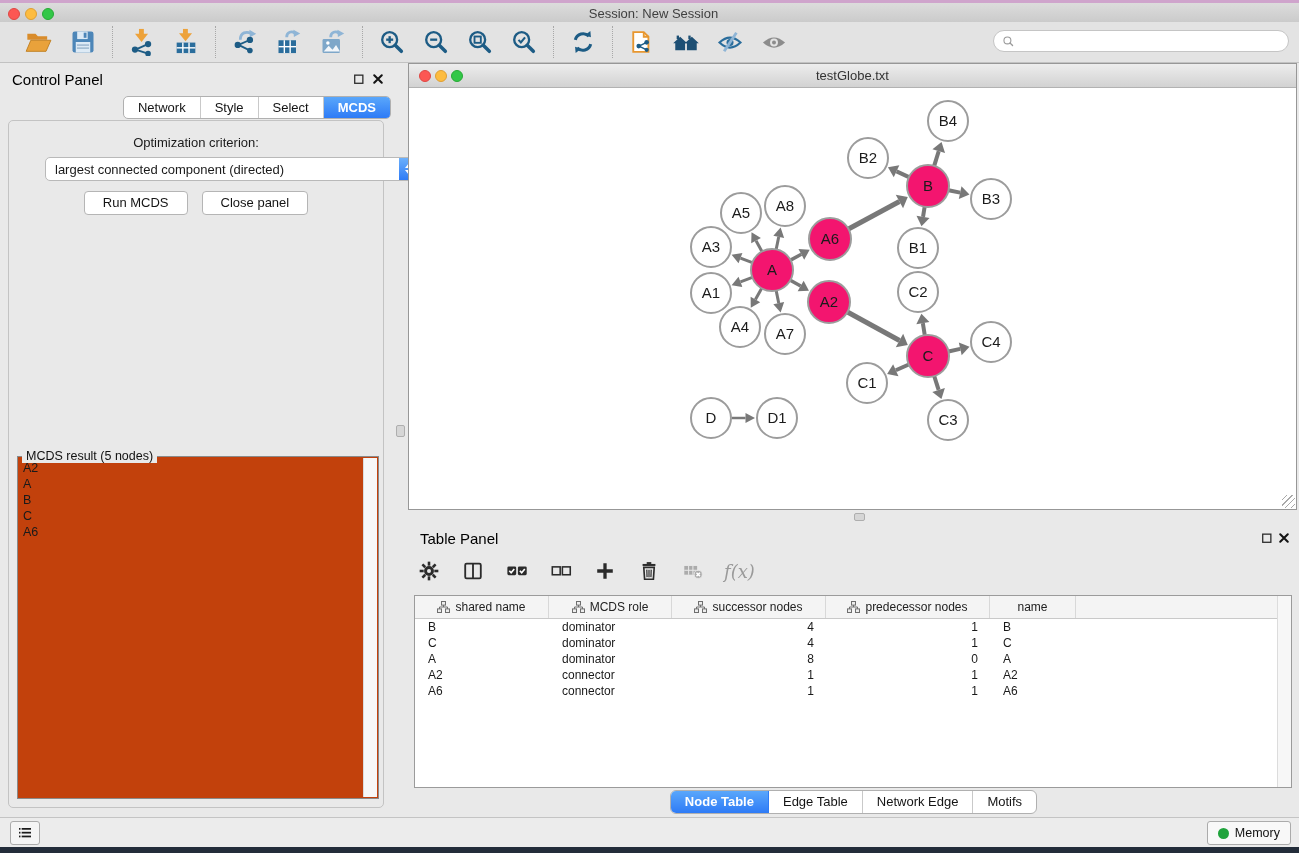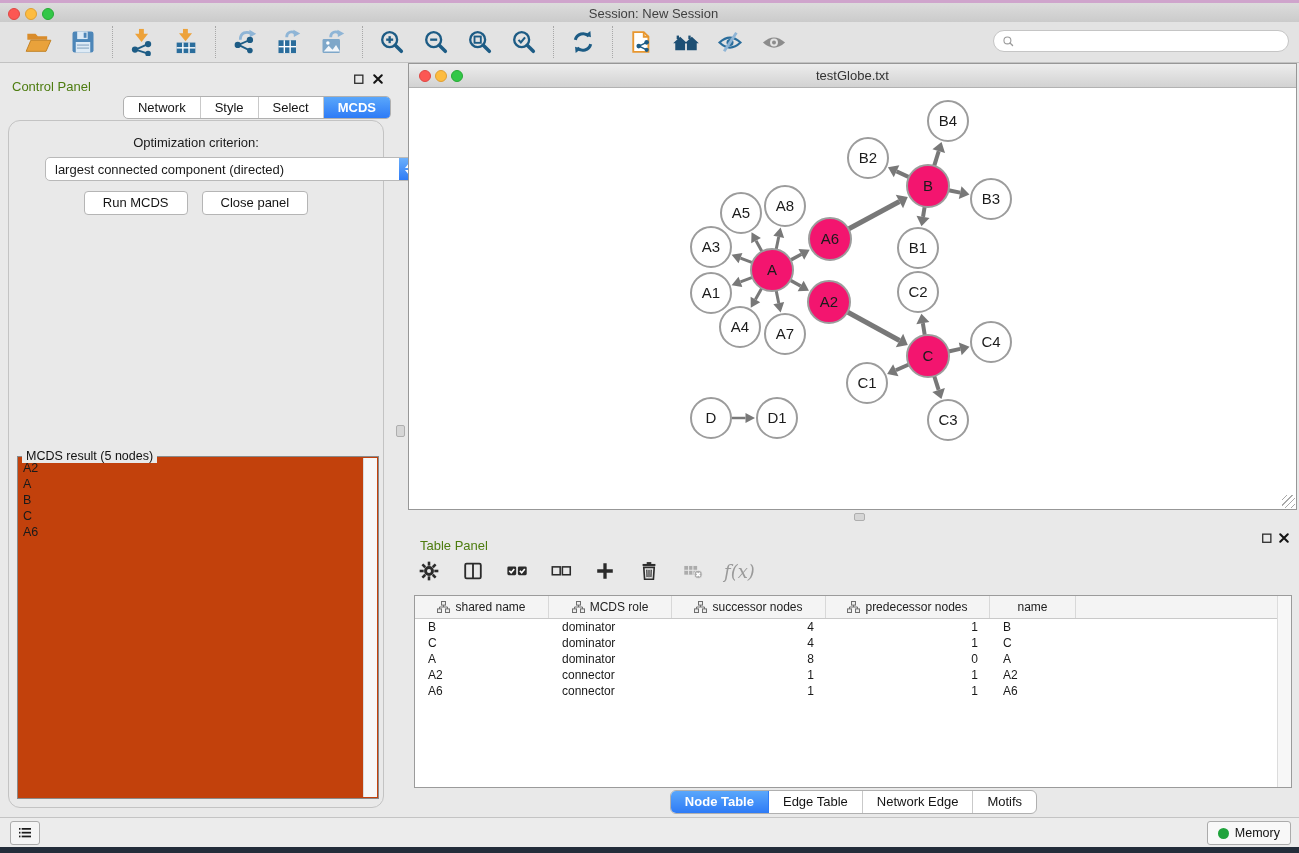--- a/index.html
+++ b/index.html
@@ -20,29 +20,29 @@
   .tgroup{display:flex;align-items:center;gap:10px;padding:0 12px;}
   .tsep{width:0;height:32px;border-left:1px dotted #a8a8a8;}
   .ticon{width:34px;height:32px;display:inline-flex;align-items:center;justify-content:center;}
   .ticon svg{width:28px;height:28px;}
   .search{position:absolute;right:10px;top:8px;width:296px;height:22px;background:#fff;
           border:1px solid #c5c5c5;border-radius:12px;display:flex;align-items:center;padding:0 8px;box-sizing:border-box;}
   .search svg{width:13px;height:13px;margin-right:5px;flex:none;}
   .search input{border:none;outline:none;flex:1;font-size:12px;font-family:"Liberation Sans",sans-serif;background:transparent;}
   
   .cpanel{position:absolute;top:63px;left:0;width:391px;bottom:35px;}
-  .panel-head{position:absolute;top:8px;left:12px;font-size:13px;color:#4d7c0f;margin-top:8px;}
+  .panel-head{position:absolute;top:8px;left:12px;font-size:15px;color:#000000;}
   .panel-ctrl{position:absolute;top:9px;width:13px;height:13px;display:flex;align-items:center;justify-content:center;}
   .panel-ctrl svg{width:12px;height:12px;}
   .cp-tabs{position:absolute;top:33px;left:7px;right:0;display:flex;justify-content:flex-end;}
   .seg{display:inline-flex;border:1px solid #b0b0b0;border-radius:5px;background:#fff;overflow:hidden;height:21px;}
   .seg .tab{padding:0 14px;font-size:13px;line-height:21px;color:#141414;border-right:1px solid #c9c9c9;}
   .seg .tab:last-child{border-right:none;}
   .seg .tab.active{background:linear-gradient(#5aa7fb,#2e7bf6);color:#fff;border-right-color:#2e7bf6;font-weight:bold;}
-  .cp-box{position:absolute;top:57px;left:8px;right:7px;bottom:10px;border:1px solid #c3c3c3;border-radius:12px;}
+  .cp-box{position:absolute;top:57px;left:8px;right:7px;bottom:10px;border:1px solid #c3c3c3;border-radius:5px;}
   .opt-label{position:absolute;top:14px;left:0;right:0;text-align:center;font-size:13px;}
   .dropdown{position:absolute;top:36px;left:36px;width:375px;height:24px;background:#fff;border:1px solid #b9b9b9;
             border-radius:5px;display:flex;align-items:center;box-sizing:border-box;}
   .dropdown .dd-text{flex:1;font-size:13px;padding-left:9px;white-space:nowrap;overflow:hidden;}
   .dd-step{width:20px;height:22px;border-radius:0 4px 4px 0;background:linear-gradient(#6cb0fb,#2e7bf6);
            display:flex;flex-direction:column;align-items:center;justify-content:center;gap:2px;flex:none;}
   .dd-step .up{width:0;height:0;border-left:4px solid transparent;border-right:4px solid transparent;border-bottom:5px solid #fff;}
   .dd-step .dn{width:0;height:0;border-left:4px solid transparent;border-right:4px solid transparent;border-top:5px solid #fff;}
   .cp-buttons{position:absolute;top:70px;left:0;right:0;display:flex;justify-content:center;gap:14px;}
   .btn{height:22px;padding:0 18px;background:#fff;border:1px solid #b5b5b5;border-radius:4px;

